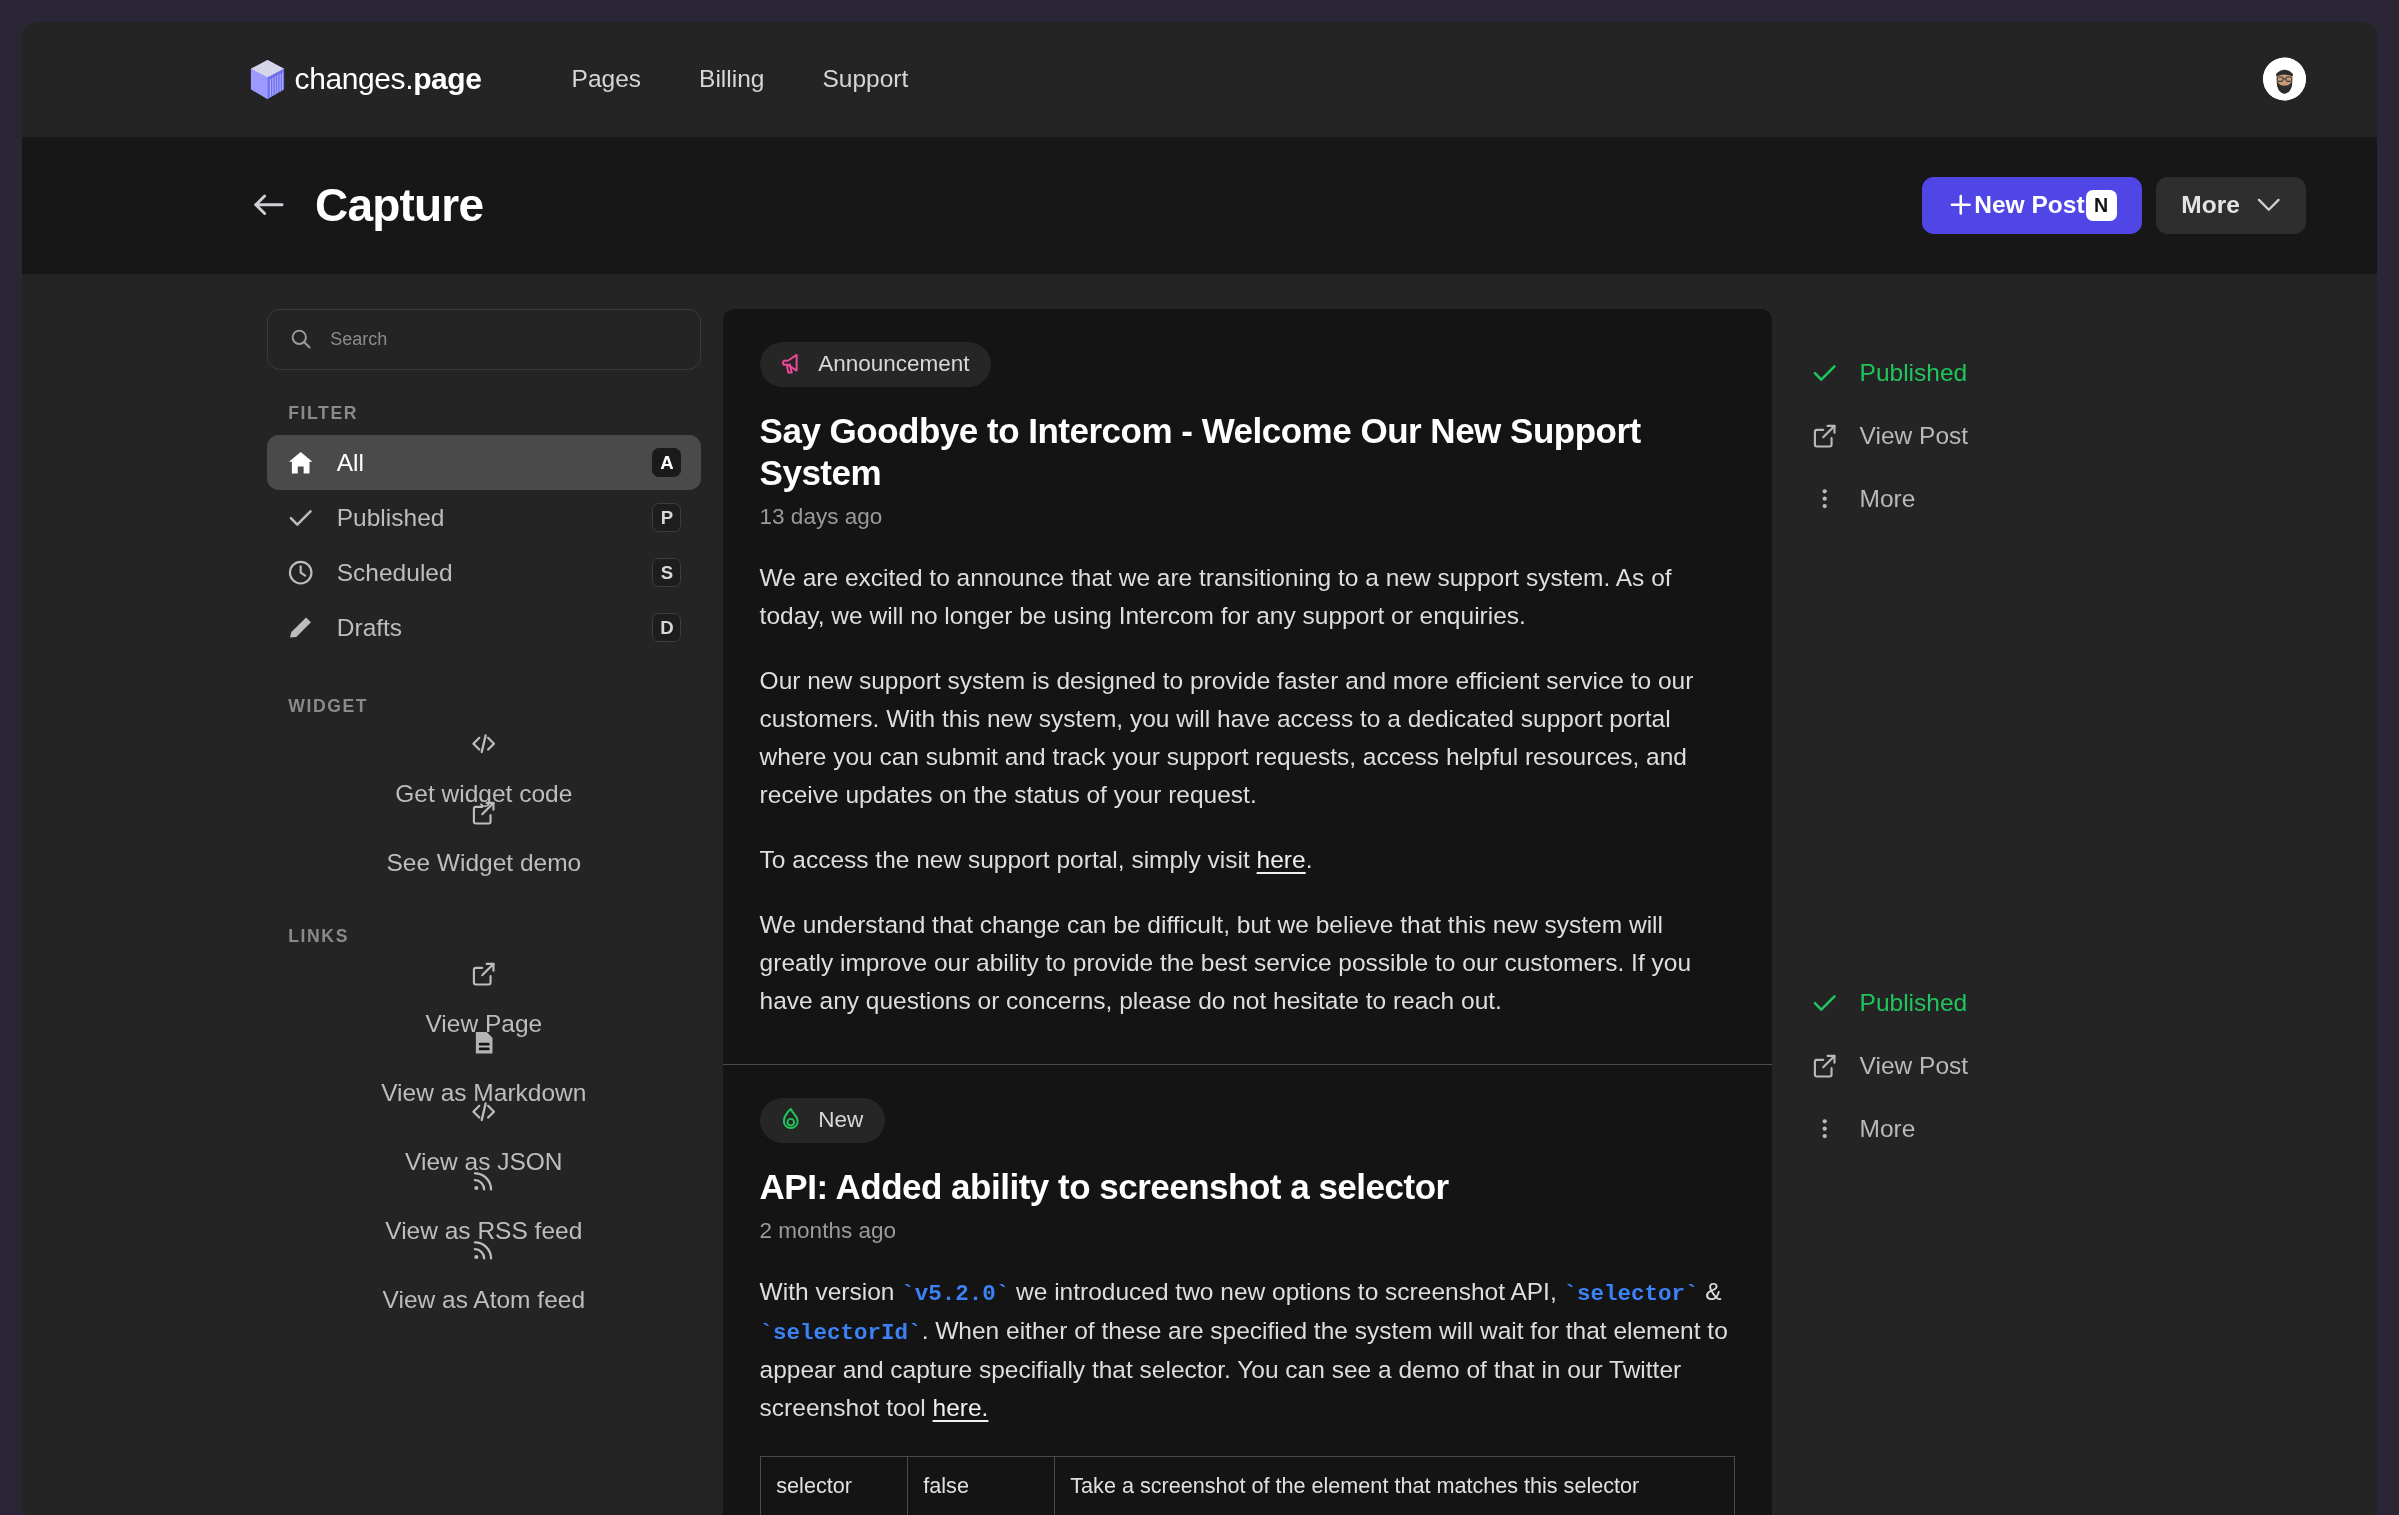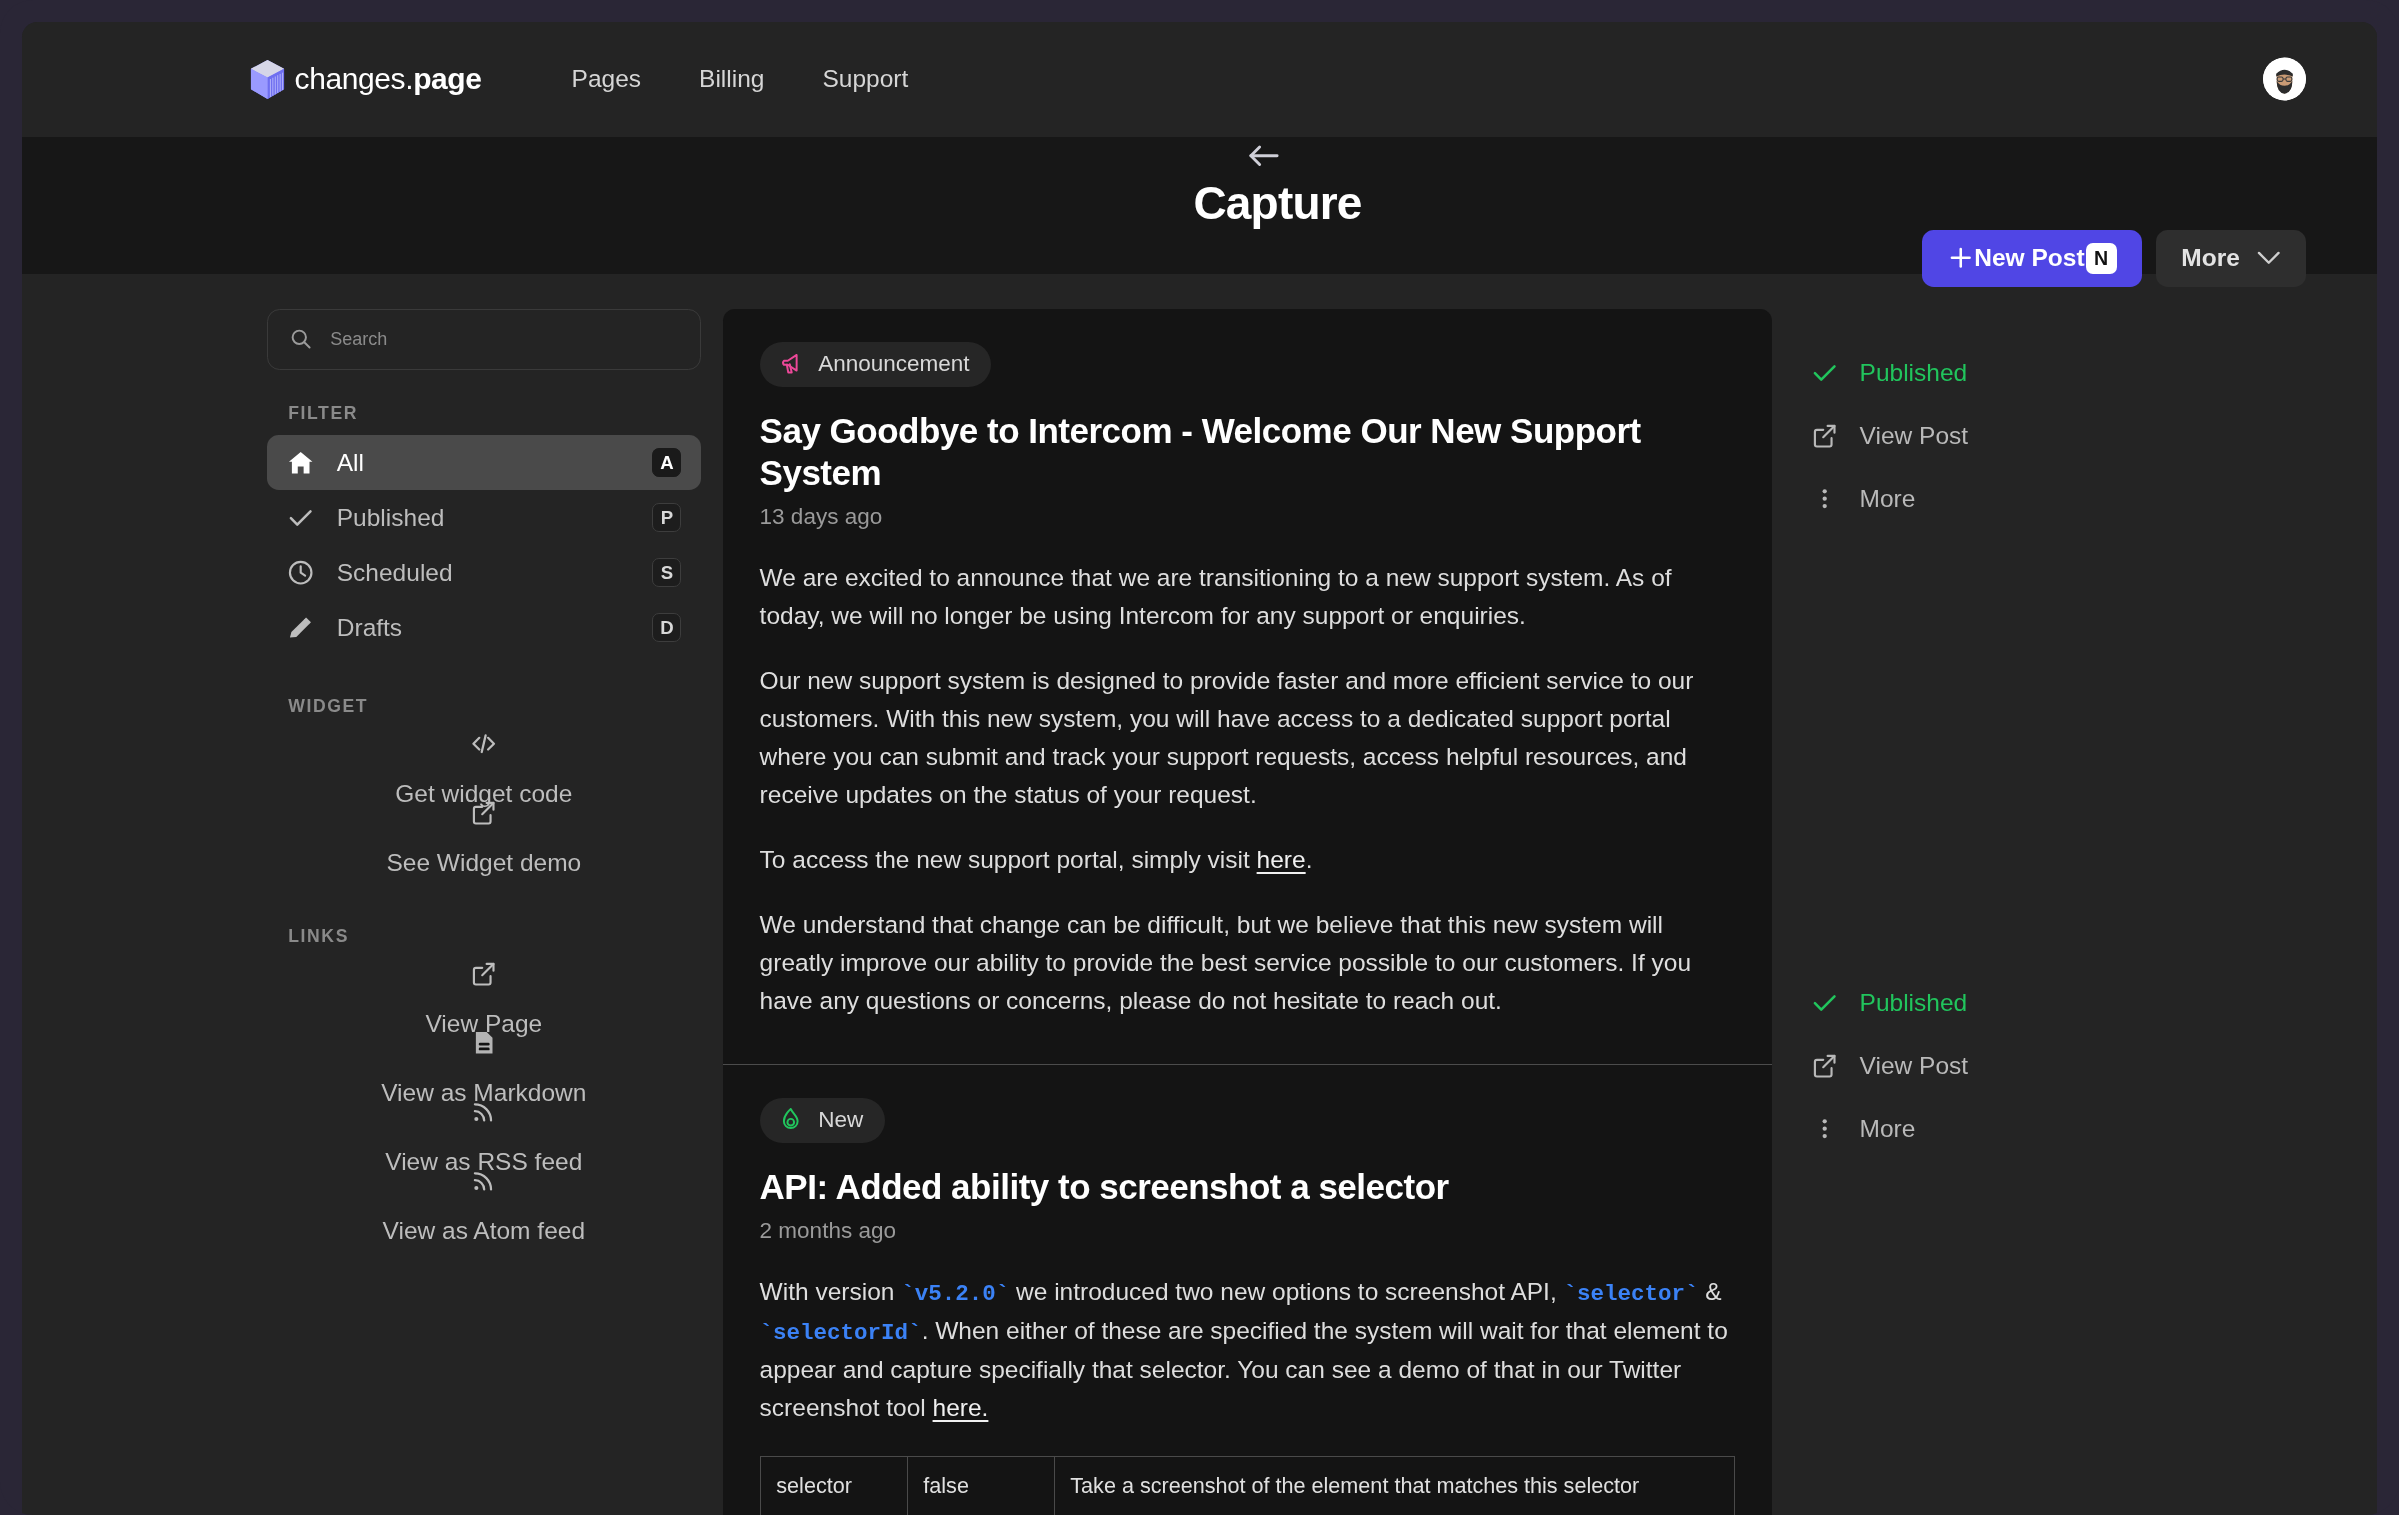--- a/index.html
+++ b/index.html
@@ -88,21 +88,20 @@
     justify-content: center;
   }
 
   
   .titlebar {
     height: 137px;
     background: #171717;
     display: flex;
     align-items: center;
     padding: 0 71px 0 227px;
-    flex-direction: column;
   }
   .back-arrow {
     width: 39px; height: 39px;
     display: flex; align-items: center; justify-content: center;
     cursor: pointer;
     margin-right: 27.4px;
     flex: none;
   }
   .page-title {
     font-size: 46px;
@@ -519,20 +518,30 @@
         <span class="ico">
           <svg width="27.4" height="27.4" viewBox="0 0 28 28" fill="#bdbdbd">
             <path d="M6 3 H17 L23 9 V25 H6 Z" opacity="0.95"></path>
             <rect x="9" y="14" width="11" height="2.8" rx="1.2" fill="#141414"></rect>
             <rect x="9" y="19" width="11" height="2.8" rx="1.2" fill="#141414"></rect>
           </svg>
         </span>
         <span class="txt">View as Markdown</span>
       </div>
 
+      <div class="nav-item link-row">
+        <span class="ico">
+          <svg width="27.4" height="27.4" viewBox="0 0 28 28" fill="none" stroke="#bdbdbd" stroke-width="2.3" stroke-linecap="round" stroke-linejoin="round">
+            <path d="M9.5 8 L3.5 14 L9.5 20"></path>
+                <path d="M18.5 8 L24.5 14 L18.5 20"></path>
+                <path d="M16 5.5 L12 22.5"></path>
+          </svg>
+        </span>
+        <span class="txt">View as JSON</span>
+      </div>
 
       <div class="nav-item link-row">
         <span class="ico">
           <svg width="27.4" height="27.4" viewBox="0 0 28 28" fill="none" stroke="#bdbdbd" stroke-width="2.3" stroke-linecap="round">
             <circle cx="6.5" cy="21.5" r="2.1" fill="#bdbdbd" stroke="none"></circle>
             <path d="M5 13.5 a9.5 9.5 0 0 1 9.5 9.5"></path>
             <path d="M5 6.5 a16.5 16.5 0 0 1 16.5 16.5"></path>
           </svg>
         </span>
         <span class="txt">View as RSS feed</span>

